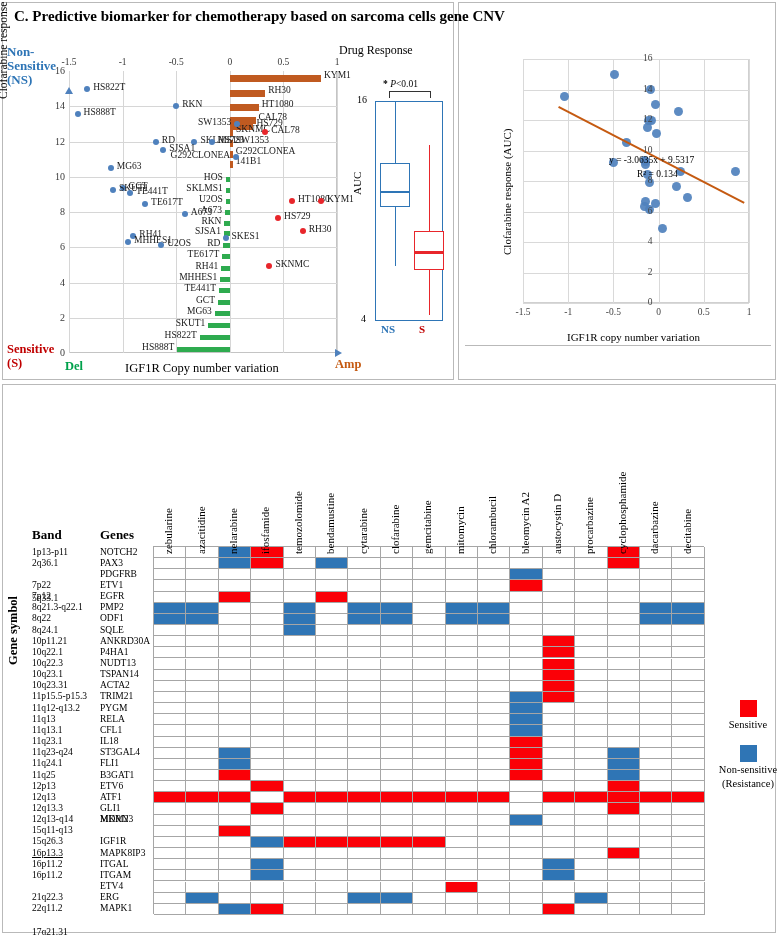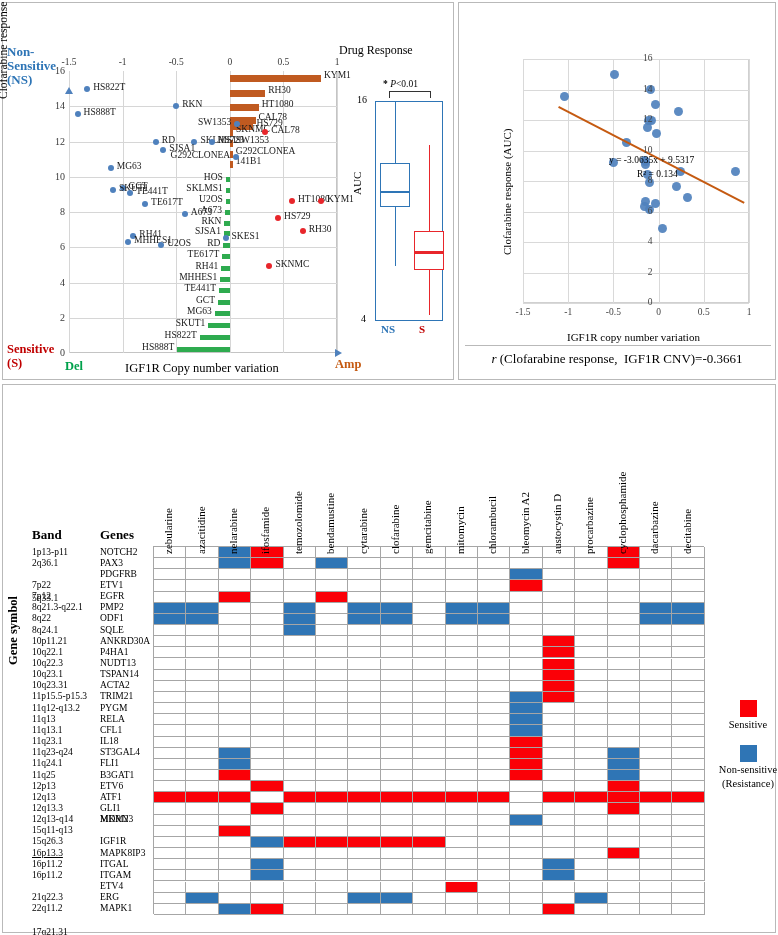--- a/index.html
+++ b/index.html
@@ -292,39 +292,39 @@
         <div class="bdot" style="left: 122.06px; top: 146.475px;"></div>
         <div class="bdot" style="left: 128.388px; top: 139.613px;"></div>
         <div class="bdot" style="left: 134.716px; top: 164.775px;"></div>
         <div style="position: absolute; left: 36.16px; top: 47.2514px; width: 208.605px; height: 1.6px; background: rgb(197, 90, 17); transform: rotate(27.3297deg); transform-origin: 0px 0px;"></div>
       </div>
     <div id="bYLab">Clofarabine response (AUC)</div>
     <div id="bXLab">IGF1R copy number variation</div>
     <div id="eq1">y = -3.0635x + 9.5317</div>
     <div id="eq2">R² = 0.134</div>
     <div id="rLine"></div>
-    <div id="rStat"><i>r</i> (Clofarabine response,&nbsp; IGF1R CNV)=-0.3661</div>
   <div class="bxtick" style="left: 49px; top: 304px;">-1.5</div>
       <div class="bxtick" style="left: 94.2px; top: 304px;">-1</div>
       <div class="bxtick" style="left: 139.4px; top: 304px;">-0.5</div>
       <div class="bxtick" style="left: 184.6px; top: 304px;">0</div>
       <div class="bxtick" style="left: 229.8px; top: 304px;">0.5</div>
       <div class="bxtick" style="left: 275px; top: 304px;">1</div>
       <div class="bytick" style="left: 175.6px; top: 294px;">0</div>
       <div class="bytick" style="left: 175.6px; top: 263.5px;">2</div>
       <div class="bytick" style="left: 175.6px; top: 233px;">4</div>
       <div class="bytick" style="left: 175.6px; top: 202.5px;">6</div>
       <div class="bytick" style="left: 175.6px; top: 172px;">8</div>
       <div class="bytick" style="left: 175.6px; top: 141.5px;">10</div>
       <div class="bytick" style="left: 175.6px; top: 111px;">12</div>
       <div class="bytick" style="left: 175.6px; top: 80.5px;">14</div>
       <div class="bytick" style="left: 175.6px; top: 50px;">16</div>
     </div>
 
   <div class="panel" id="panelC"></div>
+  <div id="cTitle">C. Predictive biomarker for chemotherapy based on sarcoma cells gene CNV</div>
   <div id="geneSymbol">Gene symbol</div>
   <div id="hdrBand">Band</div>
   <div id="hdrGenes">Genes</div>
   <div id="grid" style="width: 550.8px; height: 367.95px;">
       <div class="gcell" style="left: 0px; top: 0px; width: 32.4px; height: 11.15px;"></div>
       <div class="gcell" style="left: 32.4px; top: 0px; width: 32.4px; height: 11.15px;"></div>
       <div class="gcell n" style="left: 64.8px; top: 0px; width: 32.4px; height: 11.15px;"></div>
       <div class="gcell s" style="left: 97.2px; top: 0px; width: 32.4px; height: 11.15px;"></div>
       <div class="gcell" style="left: 129.6px; top: 0px; width: 32.4px; height: 11.15px;"></div>
       <div class="gcell" style="left: 162px; top: 0px; width: 32.4px; height: 11.15px;"></div>

